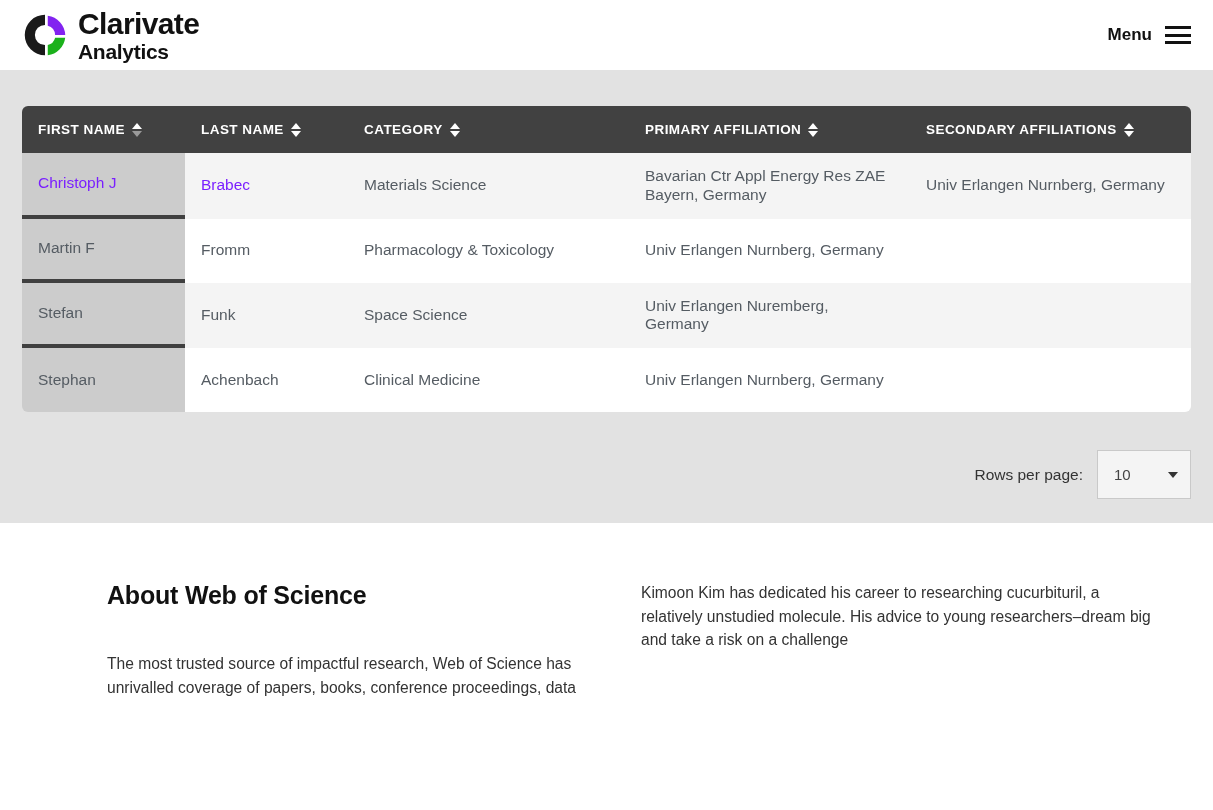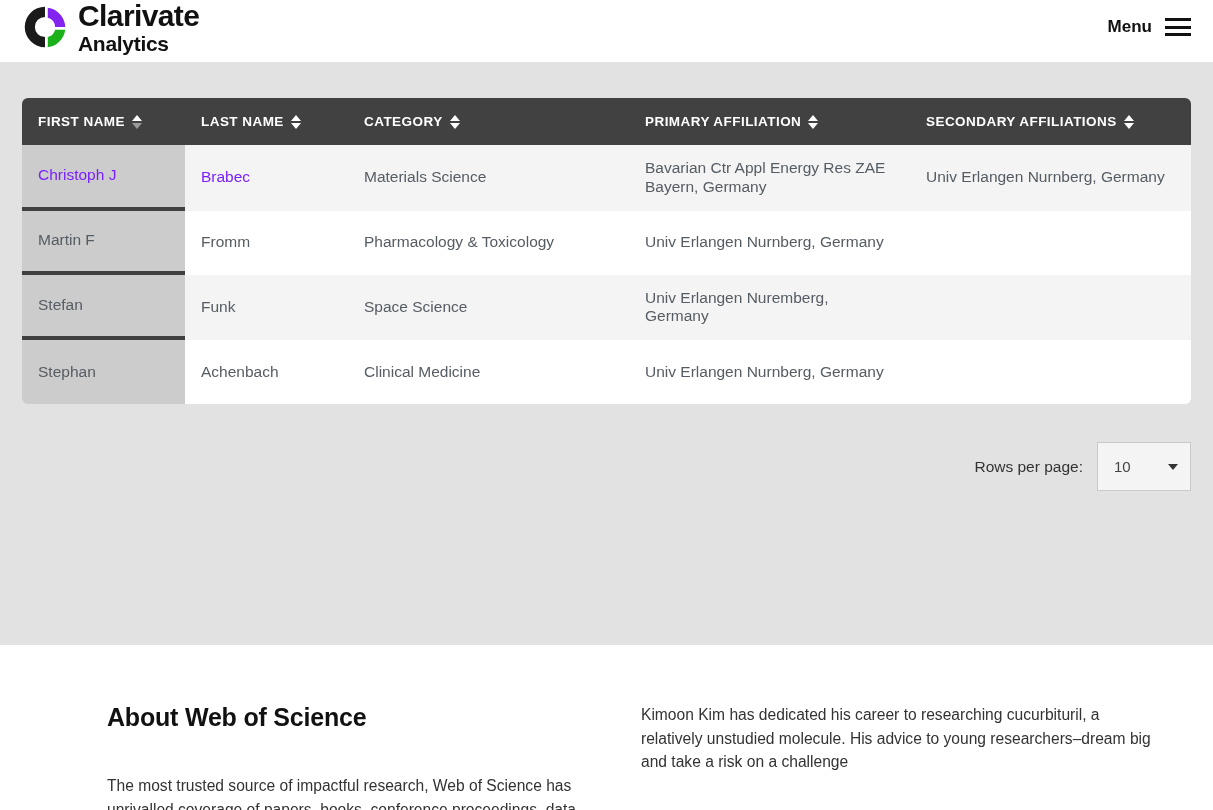--- a/index.html
+++ b/index.html
@@ -20,20 +20,21 @@
 
   
   .site-header {
     height: 62px;
     background: #ffffff;
     display: flex;
     align-items: center;
     justify-content: space-between;
     padding: 0 20px 8px 22px;
     position: relative;
+    margin-top: 8px;
   }
 
   .brand {
     display: flex;
     align-items: center;
     gap: 10px;
     padding-left: 0px;
   }
 
   .brand-mark {
@@ -86,21 +87,21 @@
     height: 3px;
     width: 100%;
     background: #111111;
     border-radius: 0;
   }
 
   
   .table-section {
     background: #e2e2e2;
     padding: 36px 22px 0 22px;
-    height: 583px;
+    height: 453px;
   }
 
   .table-wrap {
     width: 1169px;
   }
 
   .hcr-table {
     width: 1169px;
     border-collapse: separate;
     border-spacing: 0;

